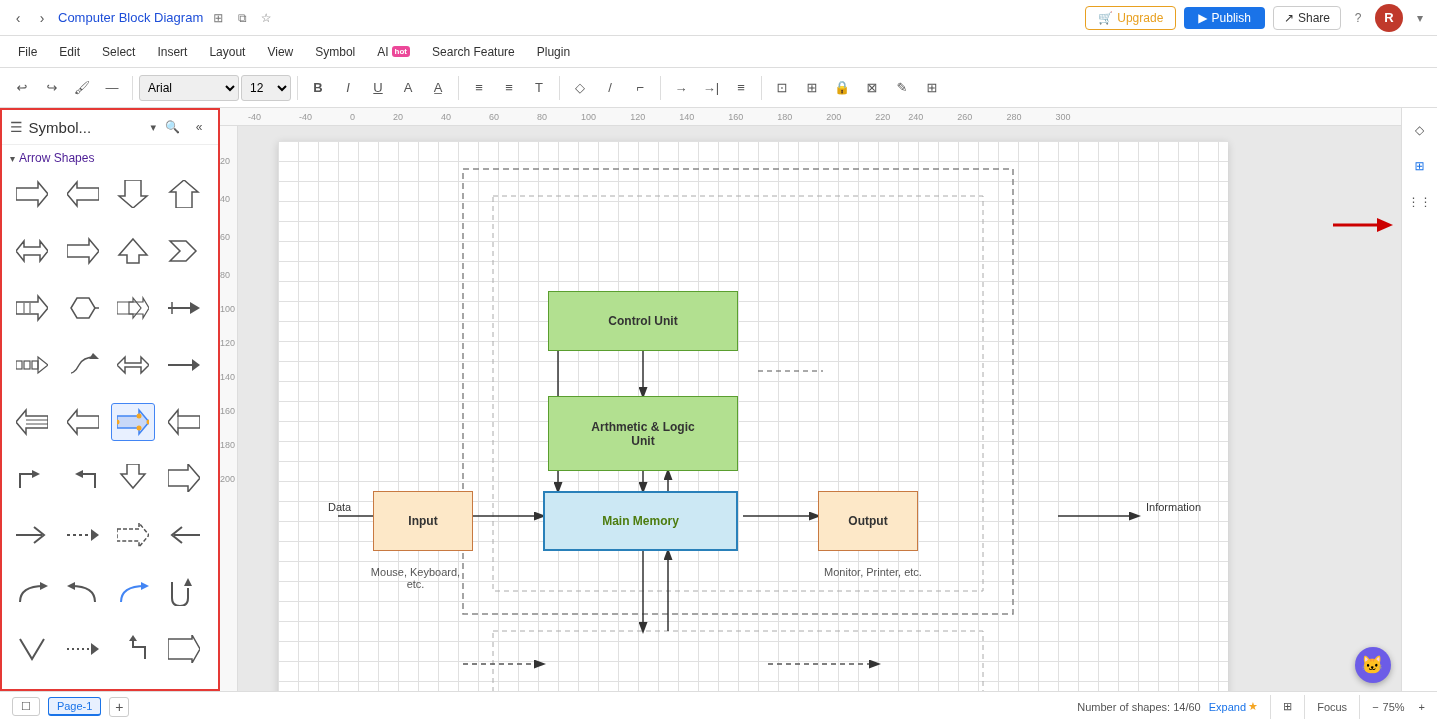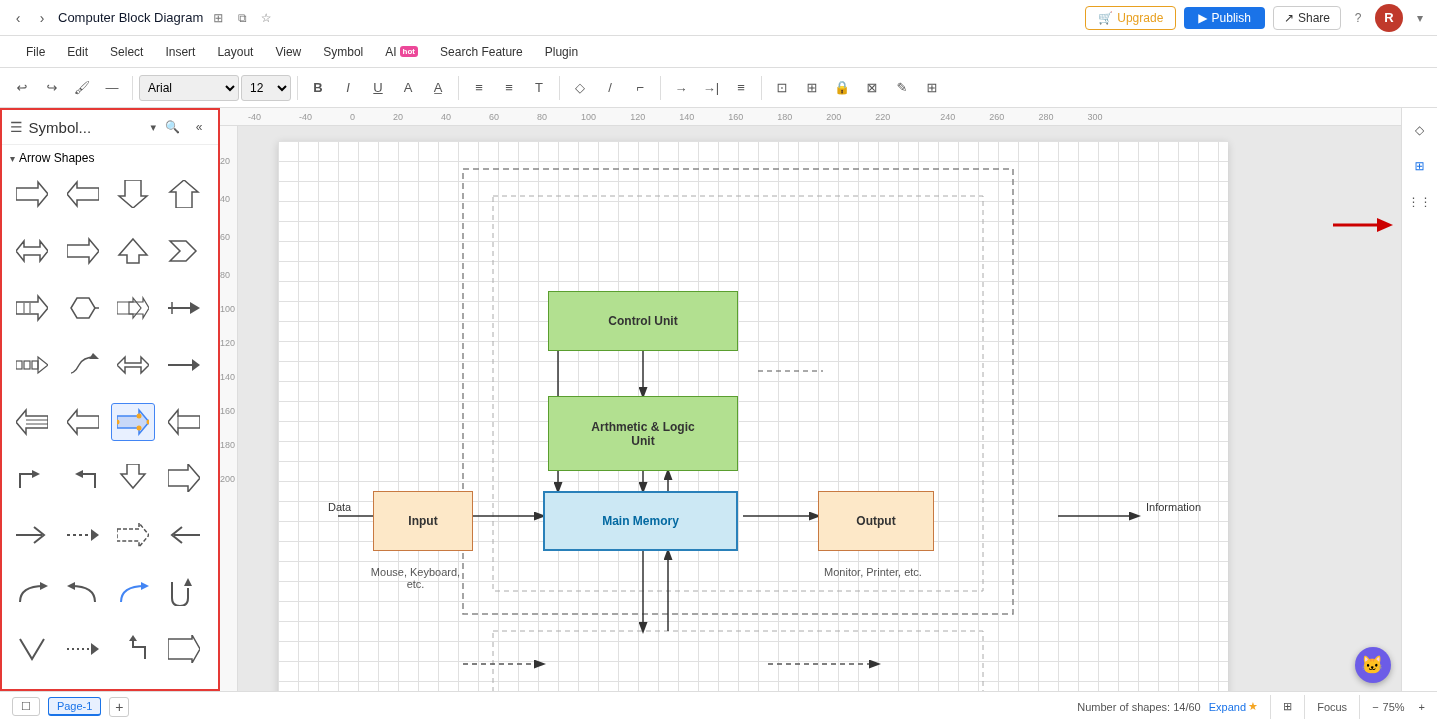--- a/index.html
+++ b/index.html
@@ -6,33 +6,33 @@
     body { font-family: Arial, sans-serif; font-size: 12px; background: #f0f0f0; overflow: hidden; width: 1437px; height: 721px; display: flex; flex-direction: column; }
 
     
     .title-bar {
       display: flex; align-items: center; height: 36px; background: #fff;
       border-bottom: 1px solid #ddd; padding: 0 8px; gap: 8px; flex-shrink: 0;
     }
     .title-bar-left { display: flex; align-items: center; gap: 6px; flex: 1; }
     .title-bar-nav { display: flex; gap: 4px; }
     .nav-btn { width: 20px; height: 20px; display: flex; align-items: center; justify-content: center; cursor: pointer; color: #555; font-size: 14px; }
-    .title-text { font-size: 13px; font-weight: 500; color: #0f172a; }
+    .title-text { font-size: 13px; font-weight: 500; color: #1d4ed8; }
     .title-icons { display: flex; gap: 6px; align-items: center; }
     .title-icon { width: 18px; height: 18px; display: flex; align-items: center; justify-content: center; color: #777; cursor: pointer; }
     .title-bar-right { display: flex; align-items: center; gap: 8px; }
     .btn-upgrade { background: #fff; border: 1px solid #e8a020; color: #e8a020; border-radius: 4px; padding: 4px 12px; font-size: 12px; cursor: pointer; display: flex; align-items: center; gap: 4px; }
     .btn-publish { background: #1a73e8; color: #fff; border: none; border-radius: 4px; padding: 4px 14px; font-size: 12px; cursor: pointer; display: flex; align-items: center; gap: 4px; }
     .btn-share { background: #fff; border: 1px solid #ccc; color: #333; border-radius: 4px; padding: 4px 10px; font-size: 12px; cursor: pointer; display: flex; align-items: center; gap: 4px; }
     .avatar { width: 28px; height: 28px; border-radius: 50%; background: #c0392b; color: white; display: flex; align-items: center; justify-content: center; font-size: 13px; font-weight: bold; }
 
     
     .menu-bar {
       display: flex; align-items: center; height: 32px; background: #fff;
-      border-bottom: 1px solid #ddd; padding: 0 16px; gap: 2px; flex-shrink: 0;
+      border-bottom: 1px solid #ddd; padding: 0 8px; gap: 2px; flex-shrink: 0;
     }
     .menu-item { padding: 4px 10px; font-size: 12px; color: #333; cursor: pointer; border-radius: 3px; display: flex; align-items: center; gap: 3px; }
     .ai-badge { background: #ec4899; color: white; font-size: 8px; padding: 1px 3px; border-radius: 3px; font-weight: bold; }
 
     
     .toolbar {
       display: flex; align-items: center; height: 40px; background: #fff;
       border-bottom: 1px solid #ddd; padding: 0 8px; gap: 2px; flex-shrink: 0; overflow: hidden;
     }
     .toolbar-sep { width: 1px; height: 24px; background: #ddd; margin: 0 4px; }
@@ -53,21 +53,21 @@
       gap: 6px;
     }
     .sidebar-title { flex: 1; font-size: 15px; color: #333; font-weight: 500; }
     .sidebar-actions { display: flex; gap: 4px; }
     .sidebar-icon-btn { width: 22px; height: 22px; display: flex; align-items: center; justify-content: center; cursor: pointer; color: #555; }
 
     .sidebar-section-header {
       display: flex; align-items: center; padding: 6px 8px; gap: 4px; cursor: pointer;
     }
     .section-arrow { color: #555; font-size: 10px; }
-    .section-label { font-size: 12px; color: #000000; font-weight: 500; }
+    .section-label { font-size: 12px; color: #4c1d95; font-weight: 500; }
 
     .arrow-shapes-grid {
       display: grid; grid-template-columns: repeat(4, 1fr); gap: 2px;
       padding: 4px 8px; overflow-y: auto; flex: 1;
     }
     .shape-item {
       width: 44px; height: 38px; display: flex; align-items: center; justify-content: center;
       cursor: pointer; border-radius: 3px; color: #555;
     }
     .shape-item.selected { background: #e8f0ff; border: 1px solid #4285f4; }
@@ -97,21 +97,21 @@
         linear-gradient(to right, #e0e0e0 1px, transparent 1px),
         linear-gradient(to bottom, #e0e0e0 1px, transparent 1px);
       background-size: 20px 20px;
     }
 
     .block {
       position: absolute; display: flex; align-items: center; justify-content: center;
       text-align: center; font-size: 12px; font-weight: 600; border: 1.5px solid;
     }
     .block-green { background: #b2e090; border-color: #5a9e2f; color: #333; }
-    .block-blue-border { background: #cce8f4; border-color: #2980b9; color: #0369a1; border-width: 2px; }
+    .block-blue-border { background: #cce8f4; border-color: #2980b9; color: #4d7c0f; border-width: 2px; }
     .block-light { background: #fde8c8; border-color: #c87941; color: #333; }
     .block-light-blue { background: #aecce8; border-color: #2980b9; color: #333; }
 
     
     .right-panel {
       width: 36px; background: #fff; border-left: 1px solid #ddd;
       display: flex; flex-direction: column; align-items: center; padding: 8px 0; gap: 8px;
       flex-shrink: 0;
     }
     .right-panel-btn {
@@ -481,21 +481,21 @@
       <span style="margin-left:38px">40</span>
       <span style="margin-left:38px">60</span>
       <span style="margin-left:38px">80</span>
       <span style="margin-left:34px">100</span>
       <span style="margin-left:34px">120</span>
       <span style="margin-left:34px">140</span>
       <span style="margin-left:34px">160</span>
       <span style="margin-left:34px">180</span>
       <span style="margin-left:34px">200</span>
       <span style="margin-left:34px">220</span>
-      <span style="margin-left:50px">240</span>
+      <span style="margin-left:18px">240</span>
       <span style="margin-left:34px">260</span>
       <span style="margin-left:34px">280</span>
       <span style="margin-left:34px">300</span>
     </div>
 
     <div class="ruler-left-wrapper">
 
       <div class="ruler-left">
         <span style="margin-top:30px; writing-mode:horizontal-tb; font-size:9px">20</span>
         <span style="margin-top:28px; font-size:9px">40</span>
@@ -575,21 +575,21 @@
             </div>
 
             <div class="block block-blue-border" style="position:absolute; left:265px; top:350px; width:195px; height:60px;">
               <span>Main Memory</span>
             </div>
 
             <div class="block block-light" style="position:absolute; left:95px; top:350px; width:100px; height:60px;">
               <span>Input</span>
             </div>
 
-            <div class="block block-light" style="position:absolute; left:540px; top:350px; width:116px; height:60px;">
+            <div class="block block-light" style="position:absolute; left:540px; top:350px; width:100px; height:60px;">
               <span>Output</span>
             </div>
 
 
             <div style="position:absolute; left:80px; top:425px; width:115px; text-align:center; font-size:11px; color:#555;">
               <span style="white-space:pre-line;">Mouse, Keyboard,
 etc.</span>
             </div>
 
             <div style="position:absolute; left:535px; top:425px; width:120px; text-align:center; font-size:11px; color:#555;">Monitor, Printer, etc.</div>

